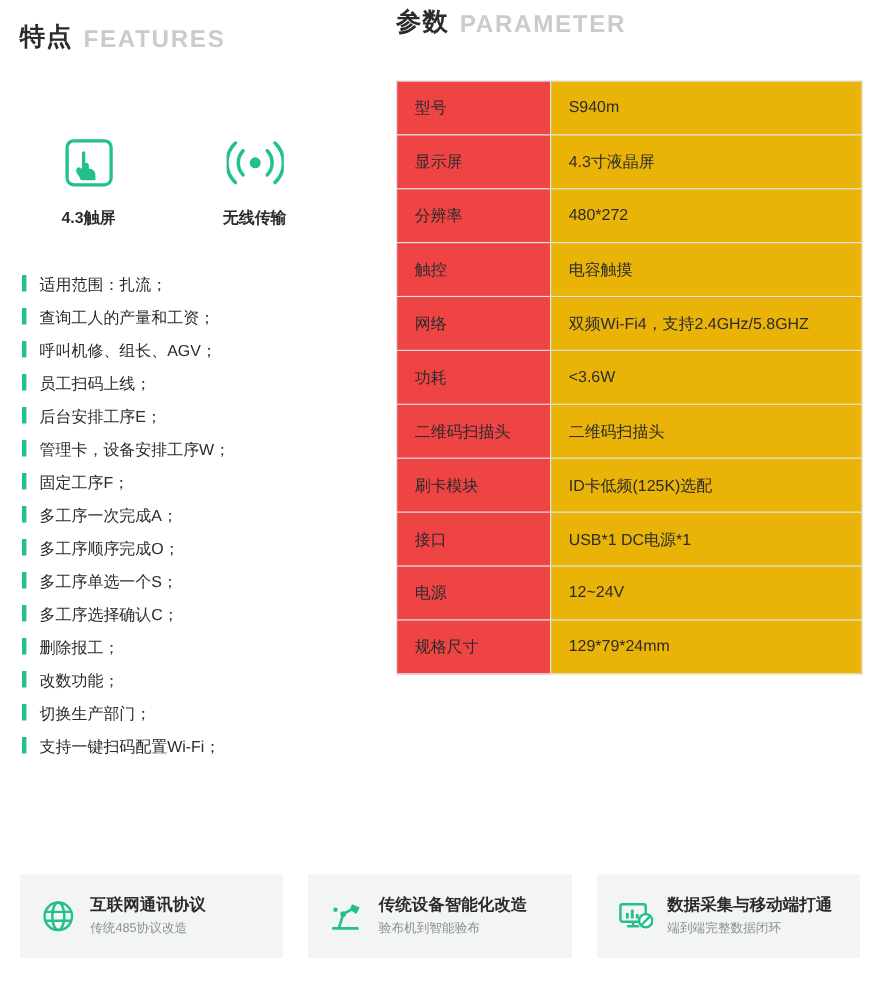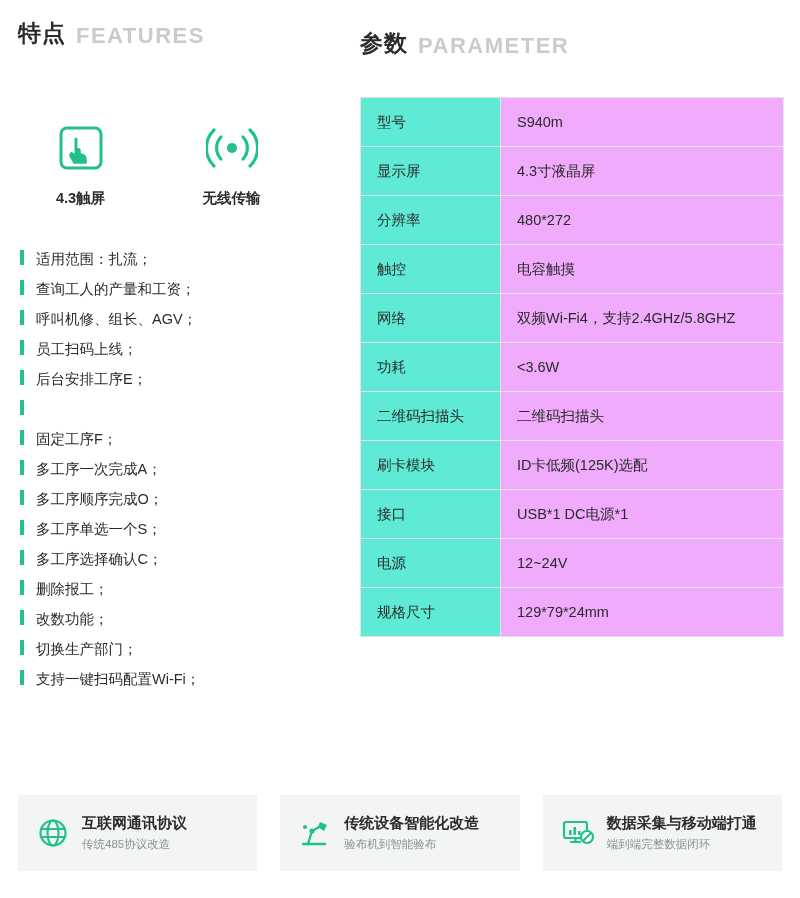--- a/index.html
+++ b/index.html
@@ -81,43 +81,43 @@
     flex: none;
   }
   .bullet-row .txt {
     font-size: 14.5px;
     color: #2b2b2b;
   }
 
   
   .right-col {
     position: absolute;
-    left: 360px; top: 28px;
+    left: 360px; top: 4px;
     width: 424px;
   }
   table.spec {
     margin-top: 38px;
     border-collapse: collapse;
     width: 424px;
     table-layout: fixed;
   }
   table.spec td {
     border: 1px solid #e2e4e5;
     height: 49px;
     font-size: 14.5px;
     color: #2b2b2b;
     padding: 0 16px;
     vertical-align: middle;
   }
   table.spec td.k {
     width: 140px;
-    background: #5eead4;
+    background: #ef4444;
   }
   table.spec td.v {
-    background: #f0abfc;
+    background: #eab308;
   }
 
   
   .banner {
     position: absolute;
     left: 18px; top: 795px;
     width: 764px; height: 76px;
     display: flex;
     gap: 17px;
   }
@@ -208,20 +208,21 @@
       <div class="bullet-row">
         <span class="bar"></span>
         <span class="txt">员工扫码上线；</span>
       </div>
       <div class="bullet-row">
         <span class="bar"></span>
         <span class="txt">后台安排工序E；</span>
       </div>
       <div class="bullet-row">
         <span class="bar"></span>
+        <span class="txt">管理卡，设备安排工序W；</span>
       </div>
       <div class="bullet-row">
         <span class="bar"></span>
         <span class="txt">固定工序F；</span>
       </div>
       <div class="bullet-row">
         <span class="bar"></span>
         <span class="txt">多工序一次完成A；</span>
       </div>
       <div class="bullet-row">

